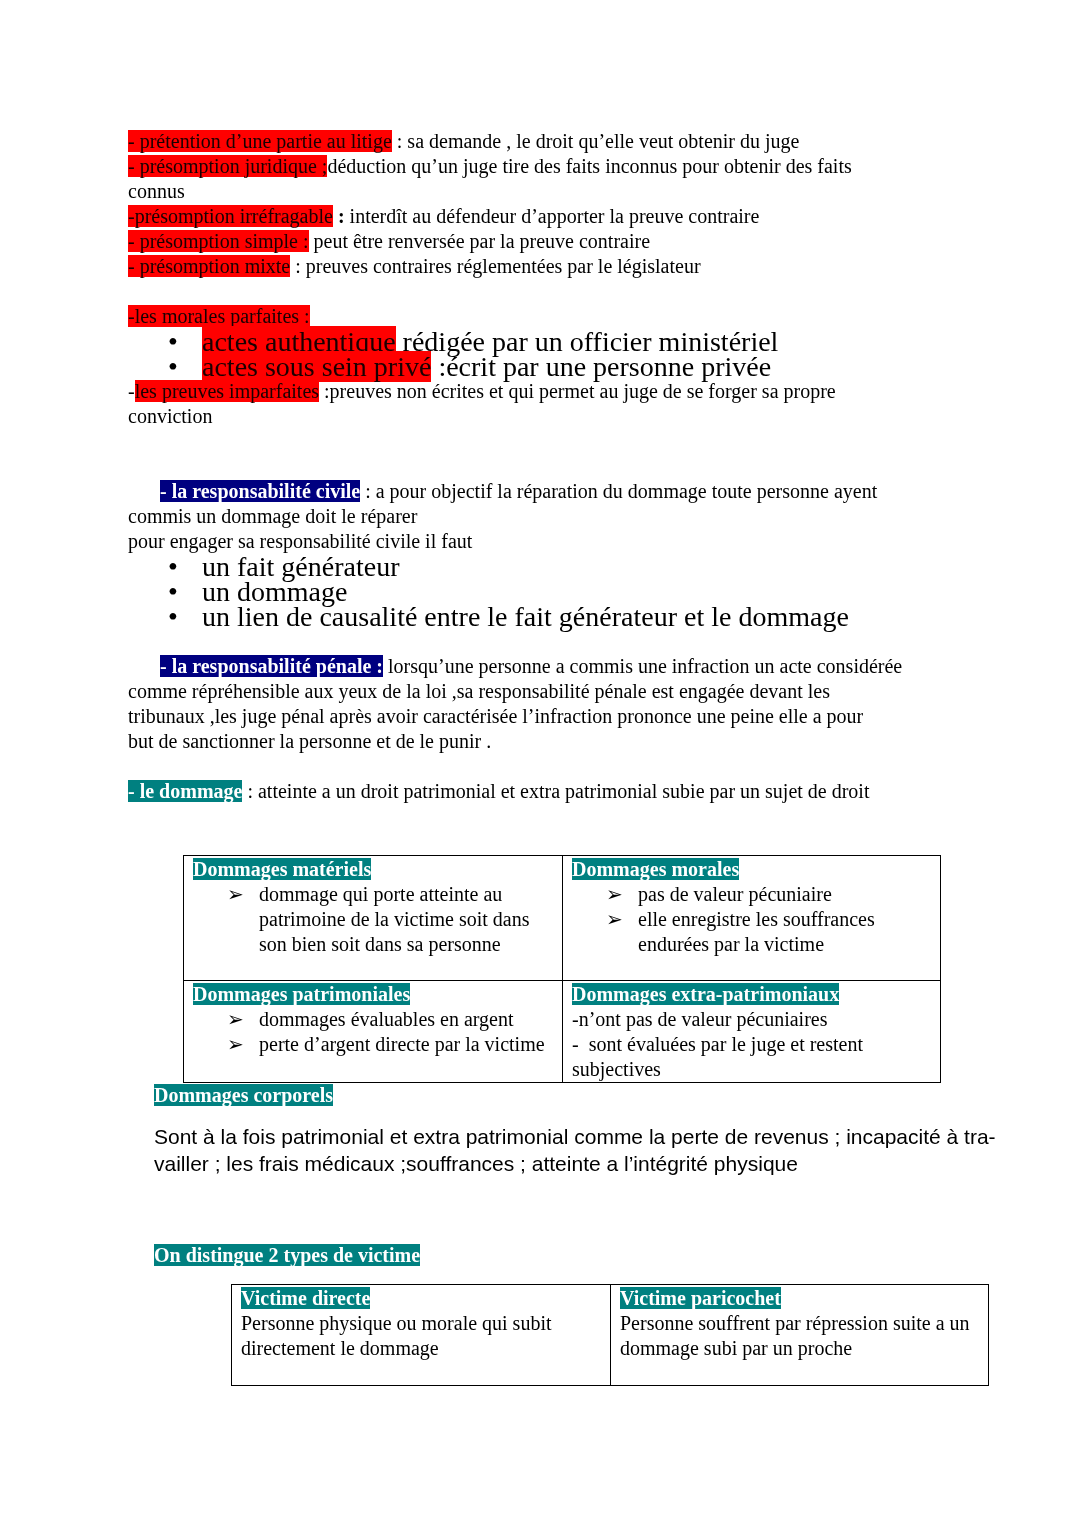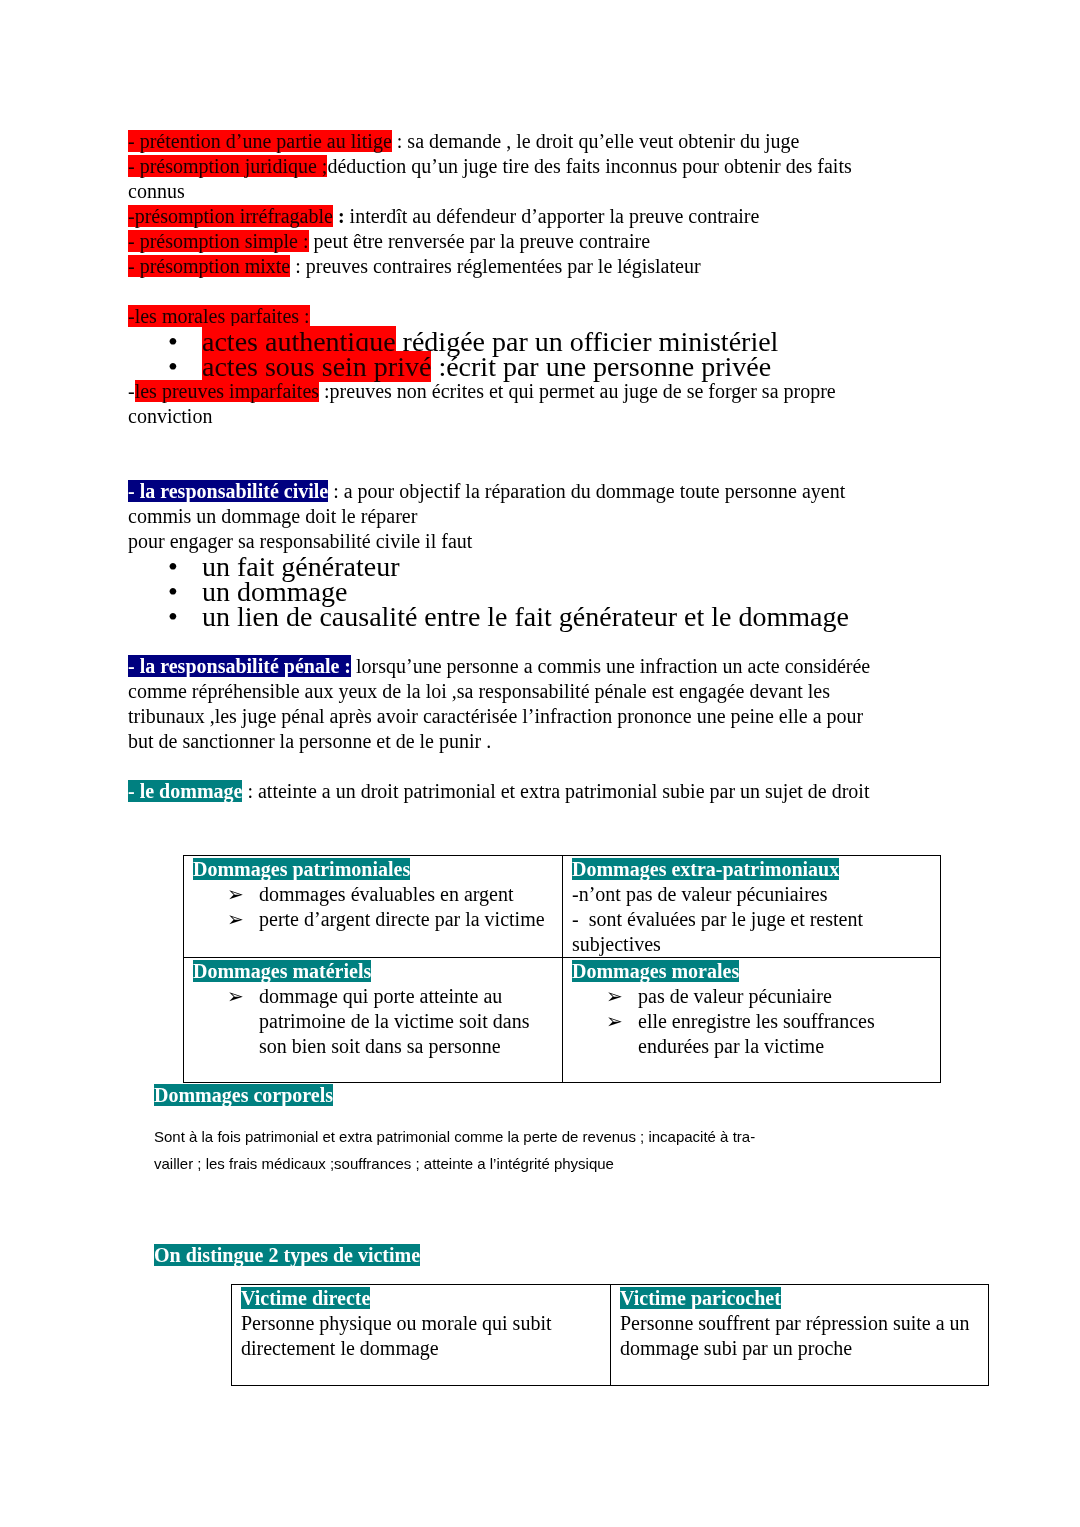--- a/index.html
+++ b/index.html
@@ -1,29 +1,29 @@
 <!DOCTYPE html>
 <html><head>
 <meta charset="utf-8">
 <style>
   html, body { margin: 0; padding: 0; background: #ffffff; }
   body { width: 1080px; height: 1527px; position: relative; overflow: hidden;
          font-family: "Liberation Serif", "DejaVu Serif", serif; color: #000; }
   .page { position: absolute; left: 0; top: 0; width: 1080px; height: 1527px; }
   .line { position: absolute; left: 128px; font-size: 20px; line-height: 25px; white-space: nowrap; }
   .hl-red { background: #ff0000; color: #1a0000; font-weight: normal; }
-  .hl-blue { background: #000080; color: #ffffff; font-weight: bold; }
+  .hl-blue { background: #000080; color: #ffffff; font-weight: bold; margin-left: 32px; }
   .hl-teal { background: #008080; color: #ffffff; font-weight: bold; }
   .bullet-row { position: absolute; left: 168px; font-size: 28px; line-height: 25px; white-space: nowrap; }
   .bullet-row .dot { display: inline-block; width: 34px; }
   table.grid { position: absolute; border-collapse: collapse; font-size: 20px; line-height: 25px; }
   table.grid td { border: 1.5px solid #000; vertical-align: top; padding: 1px 8px 0 9px; }
   .arrow-item { display: flex; padding-left: 34px; }
   .arrow-item .arr { width: 32px; flex: none; }
-  .sans { font-family: "Liberation Sans", "DejaVu Sans", sans-serif; font-size: 15px; line-height: 27px; }
+  .sans { font-family: "Liberation Sans", "DejaVu Sans", sans-serif; font-size: 21px; line-height: 27px; }
 </style>
 </head>
 <body>
 
 <div class="page">
 
   <div class="line" style="top:129px">
     <span class="hl-red">- prétention d’une partie au litige</span><span> : sa demande , le droit qu’elle veut obtenir du juge</span>
   </div>
   <div class="line" style="top:154px">
@@ -76,56 +76,56 @@
   </div>
   <div class="line" style="top:704px">tribunaux ,les juge pénal  après avoir caractérisée l’infraction prononce une peine elle a pour</div>
   <div class="line" style="top:729px">but de sanctionner la personne et de le punir .</div>
 
   <div class="line" style="top:779px">
     <span class="hl-teal">- le dommage</span><span> : atteinte a un droit patrimonial et extra patrimonial subie par un sujet de droit</span>
   </div>
 
   <table class="grid" style="left:183px; top:855px; width:758px;">
     <tbody>
-        <tr style="height:100px">
-      <td style="width:361px; padding-left:9px">
-        <span class="hl-teal">Dommages patrimoniales</span>
-        <div class="arrow-item">
-              <span class="arr">➢</span>
-              <span>dommages évaluables en argent</span>
-            </div>
-        <div class="arrow-item">
-              <span class="arr">➢</span>
-              <span style="width:290px; white-space:normal">perte d’argent directe par la victime</span>
-            </div>
-      </td>
-      <td>
-        <span class="hl-teal">Dommages extra-patrimoniaux</span>
-        <div>-n’ont pas de valeur pécuniaires</div>
-        <div style="white-space:pre-wrap; width:340px">-  sont évaluées par le juge et restent subjectives</div>
-      </td>
-    </tr>
-    <tr style="height:125px">
+        <tr style="height:125px">
       <td>
         <span class="hl-teal">Dommages matériels</span>
         <div class="arrow-item">
               <span class="arr">➢</span>
               <span style="width:285px">dommage qui porte atteinte au patrimoine de la victime soit dans son bien soit dans sa personne</span>
             </div>
       </td>
       <td>
         <span class="hl-teal">Dommages morales</span>
         <div class="arrow-item">
               <span class="arr">➢</span>
               <span>pas de valeur pécuniaire</span>
             </div>
         <div class="arrow-item">
               <span class="arr">➢</span>
               <span style="width:280px">elle enregistre les souffrances endurées par la victime</span>
             </div>
+      </td>
+    </tr>
+    <tr style="height:100px">
+      <td style="width:361px; padding-left:9px">
+        <span class="hl-teal">Dommages patrimoniales</span>
+        <div class="arrow-item">
+              <span class="arr">➢</span>
+              <span>dommages évaluables en argent</span>
+            </div>
+        <div class="arrow-item">
+              <span class="arr">➢</span>
+              <span style="width:290px; white-space:normal">perte d’argent directe par la victime</span>
+            </div>
+      </td>
+      <td>
+        <span class="hl-teal">Dommages extra-patrimoniaux</span>
+        <div>-n’ont pas de valeur pécuniaires</div>
+        <div style="white-space:pre-wrap; width:340px">-  sont évaluées par le juge et restent subjectives</div>
       </td>
     </tr>
   </tbody>
     </table>
 
   <div class="line" style="top:1083px; left:154px">
     <span class="hl-teal">Dommages corporels</span>
   </div>
   <div class="line sans" style="top:1123px; left:154px">Sont à la fois patrimonial et extra patrimonial comme la perte de revenus ; incapacité à tra-</div>
   <div class="line sans" style="top:1150px; left:154px">vailler ; les frais médicaux ;souffrances ; atteinte a l’intégrité  physique</div>

